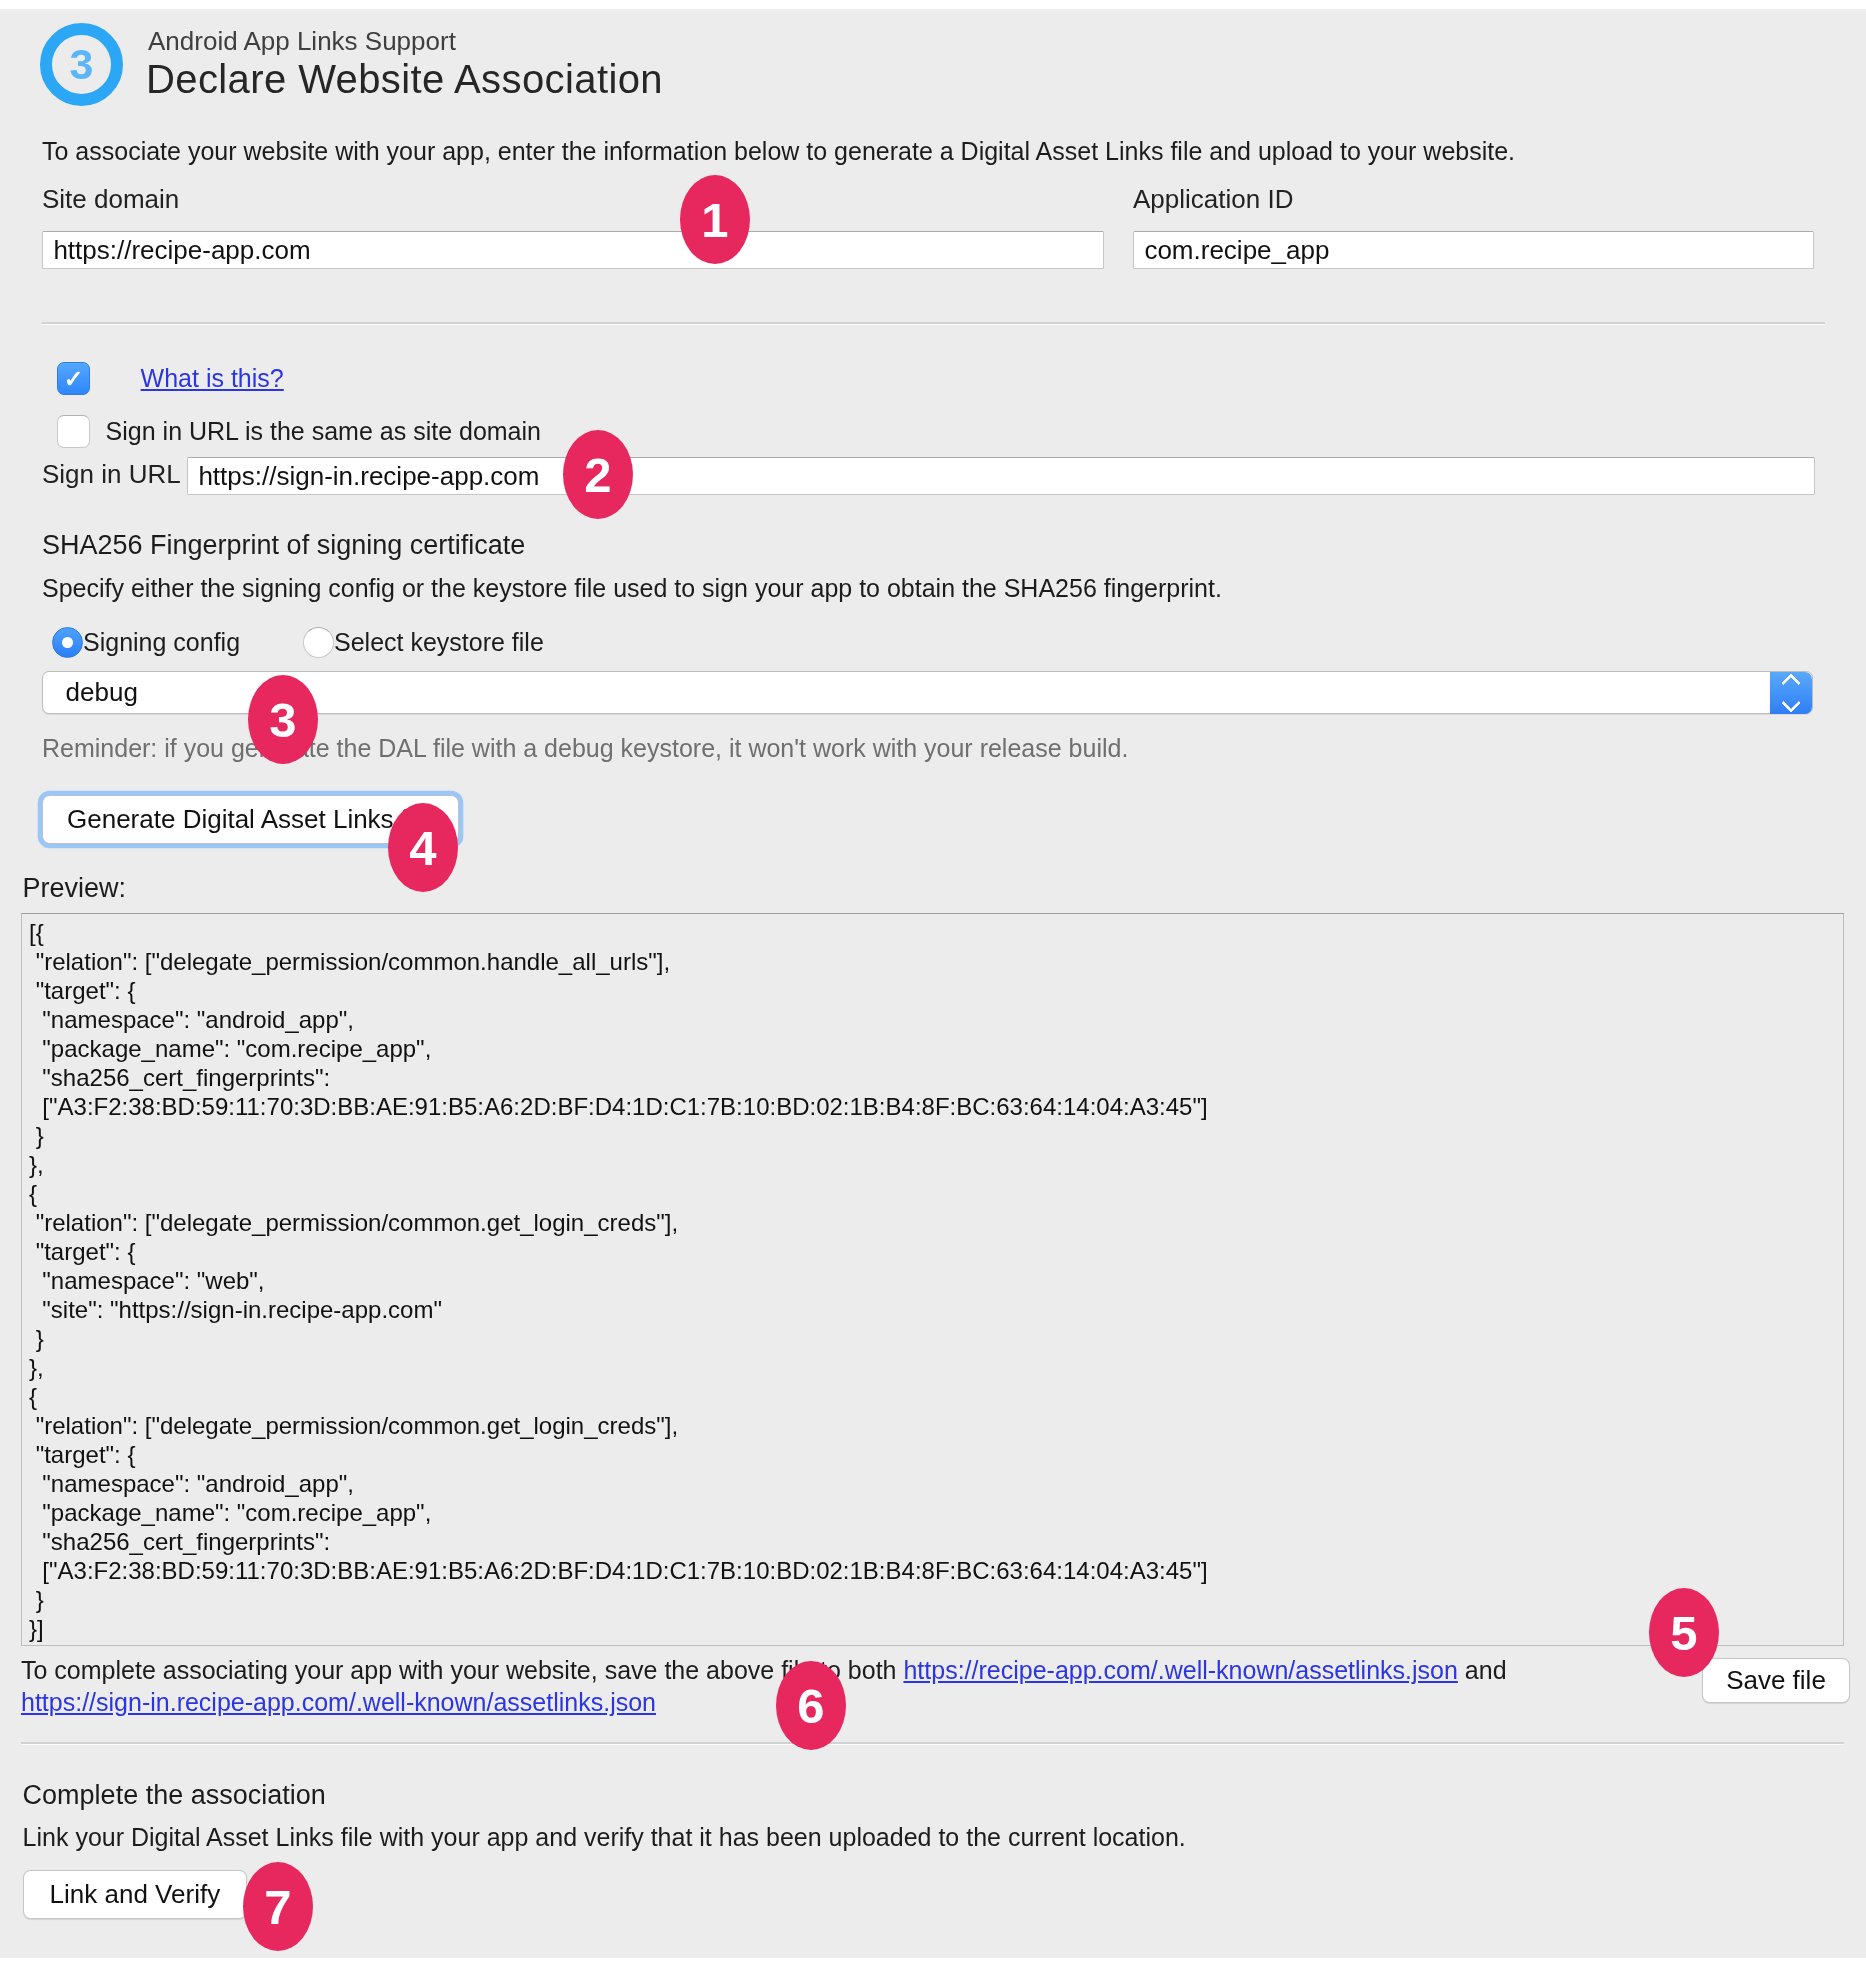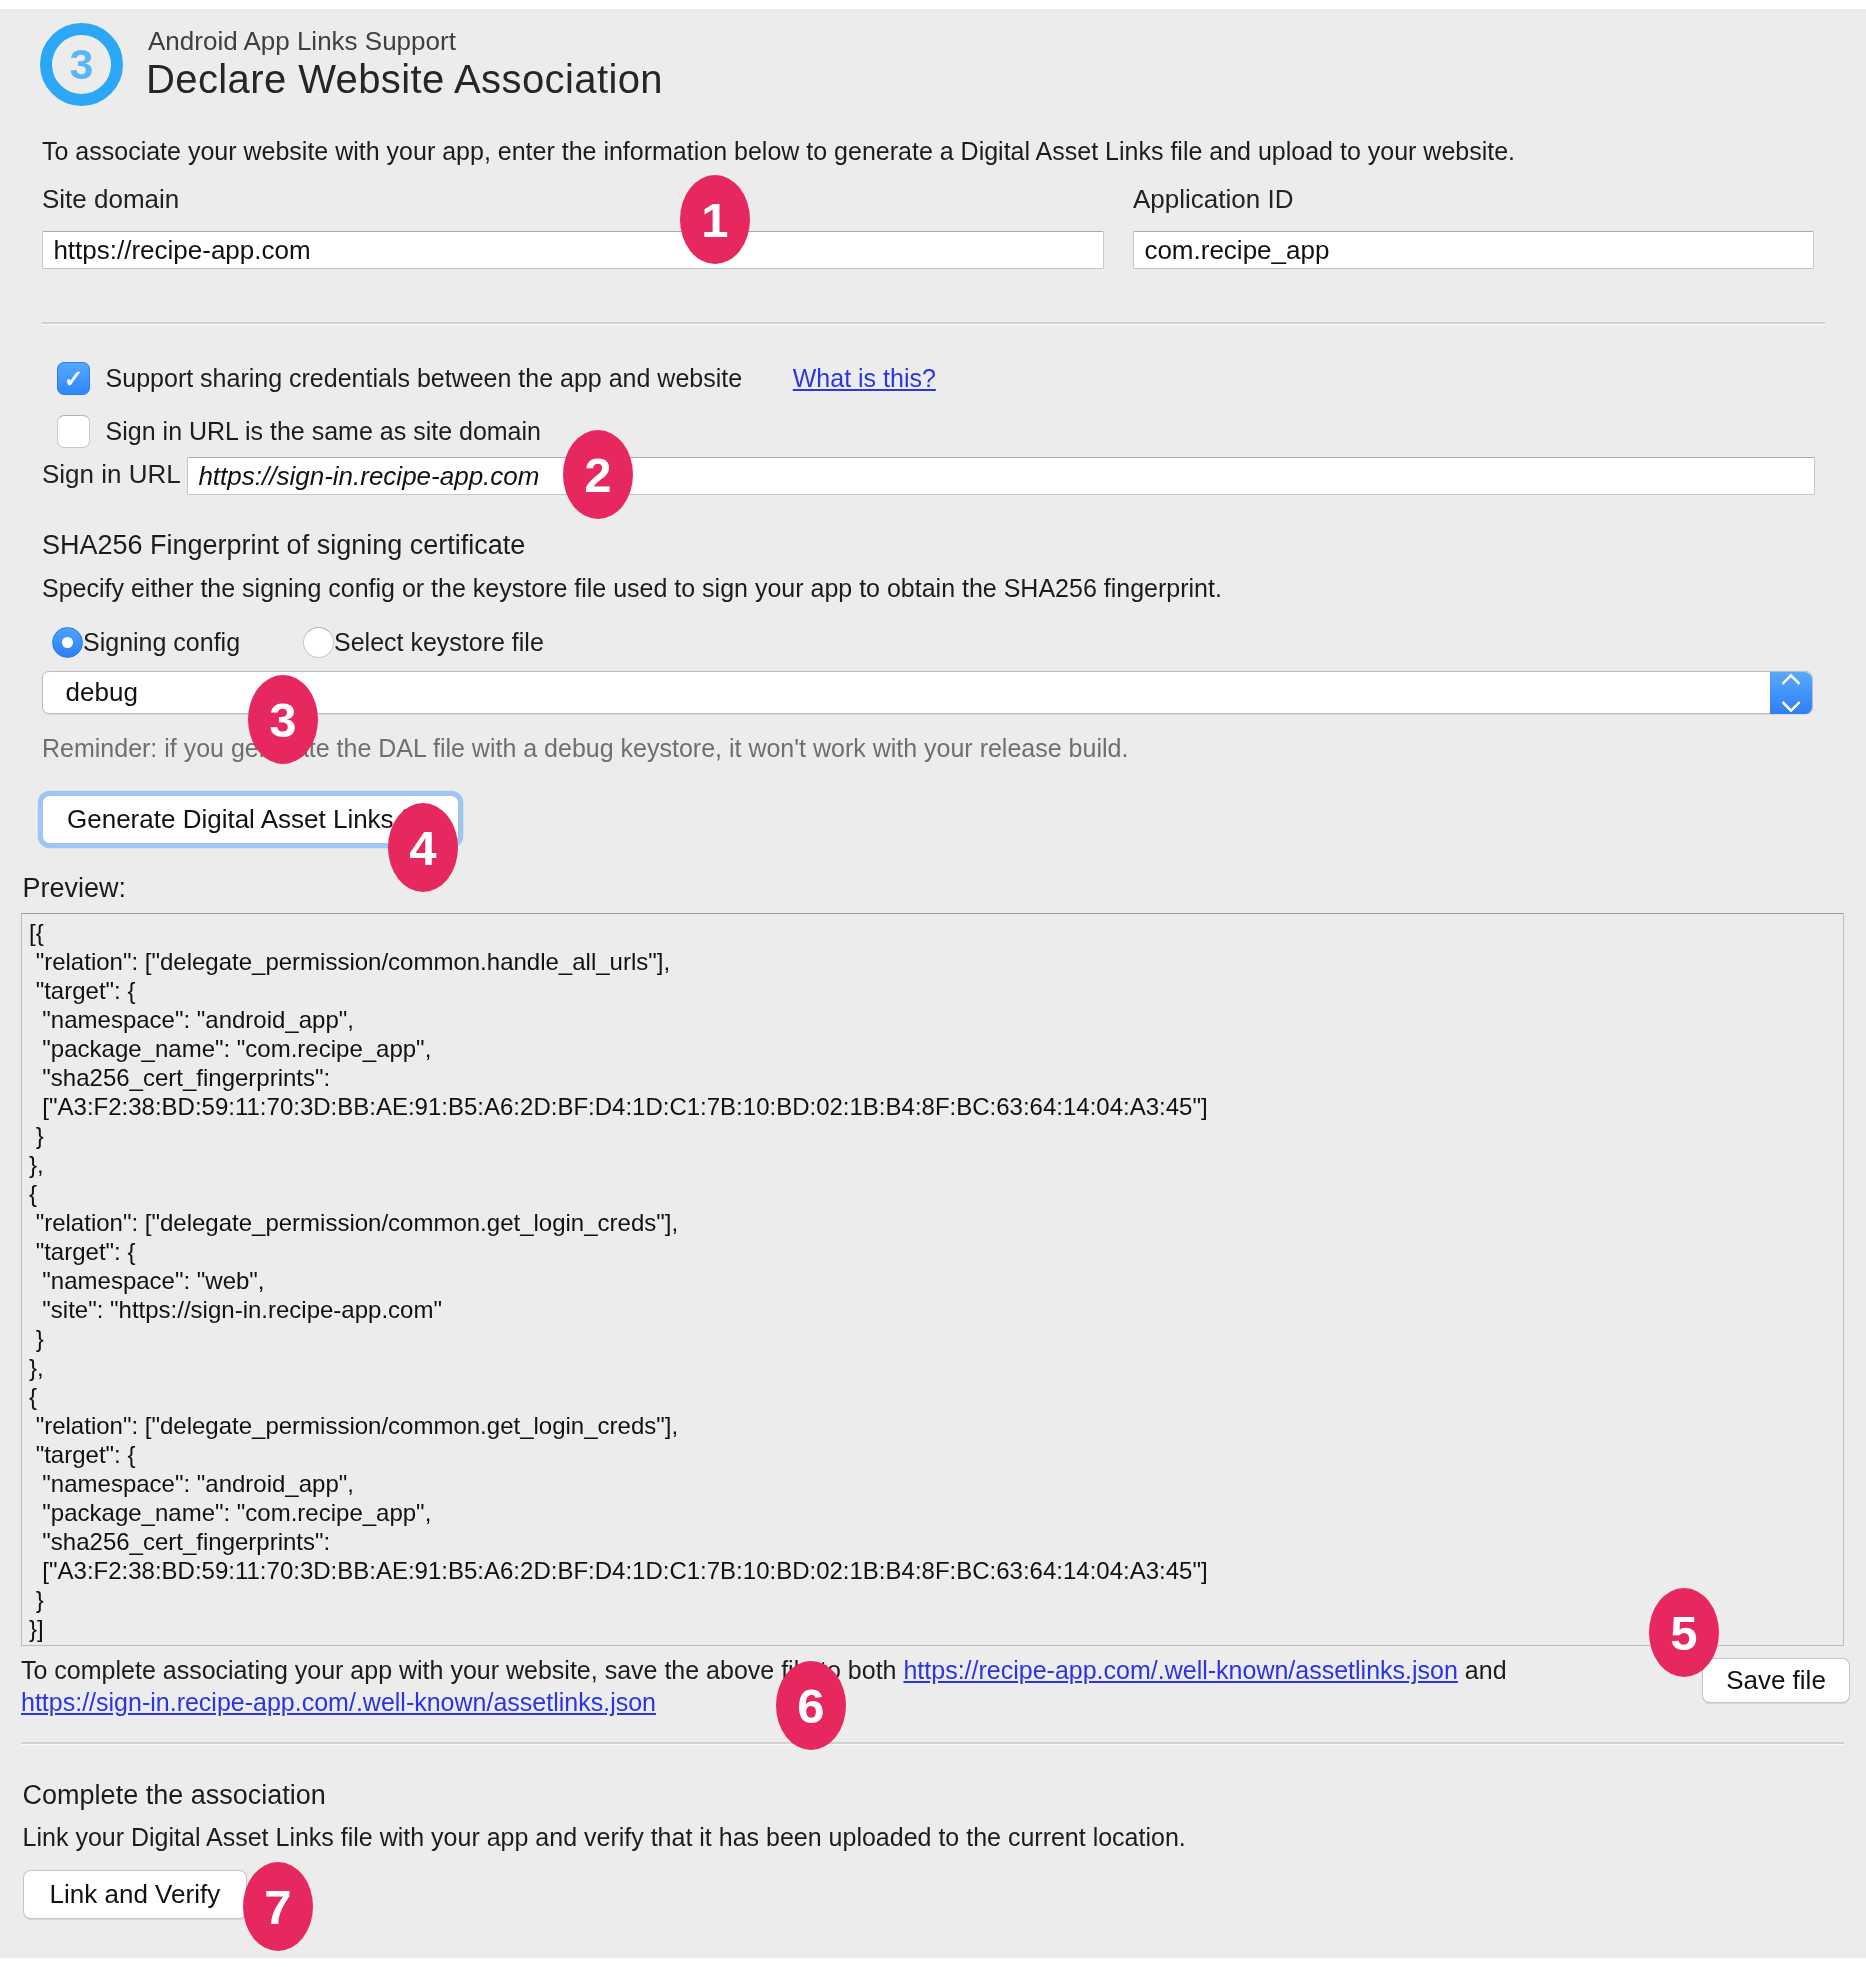--- a/index.html
+++ b/index.html
@@ -99,30 +99,29 @@
 <div class="abs field-label" style="left:1133px;top:184px;">Application ID</div>
 <input class="txt-input" style="left: 42px; top: 224px; width: 1062px;" value="https://recipe-app.com">
 <input class="txt-input" style="left: 1133px; top: 224px; width: 681px;" value="com.recipe_app">
 
 <div class="abs divider" style="left:42px;top:322px;width:1783px;"></div>
 
 <div class="abs cb-row" style="left:57px;top:362px;">
   <div class="checkbox checked">
     <span>✓</span>
   </div>
-  <span>Support sharing credentials between the app and website</span>
   <a class="hyperlink" style="margin-left:35px;">What is this?</a>
 </div>
 <div class="abs cb-row" style="left:57px;top:415px;">
   <div class="checkbox unchecked"></div>
   <span>Sign in URL is the same as site domain</span>
 </div>
 
 <div class="abs field-label" style="left:42px;top:459px;">Sign in URL</div>
-<input class="txt-input" style="left: 187px; top: 450px; width: 1628px; font-style: italic;" value="https://sign-in.recipe-app.com">
+<input class="txt-input" style="left: 187px; top: 450px; width: 1628px;" value="https://sign-in.recipe-app.com">
 
 <div class="abs" style="left:42px;top:530px;font-size:27px;">SHA256 Fingerprint of signing certificate</div>
 <div class="abs" style="left:42px;top:574px;">Specify either the signing config or the keystore file used to sign your app to obtain the SHA256 fingerprint.</div>
 
 <div class="abs radio-row" style="left:52px;top:627px;">
   <div class="radio selected">
       <div class="dot"></div>
     </div>
   <span>Signing config</span>
 </div>

